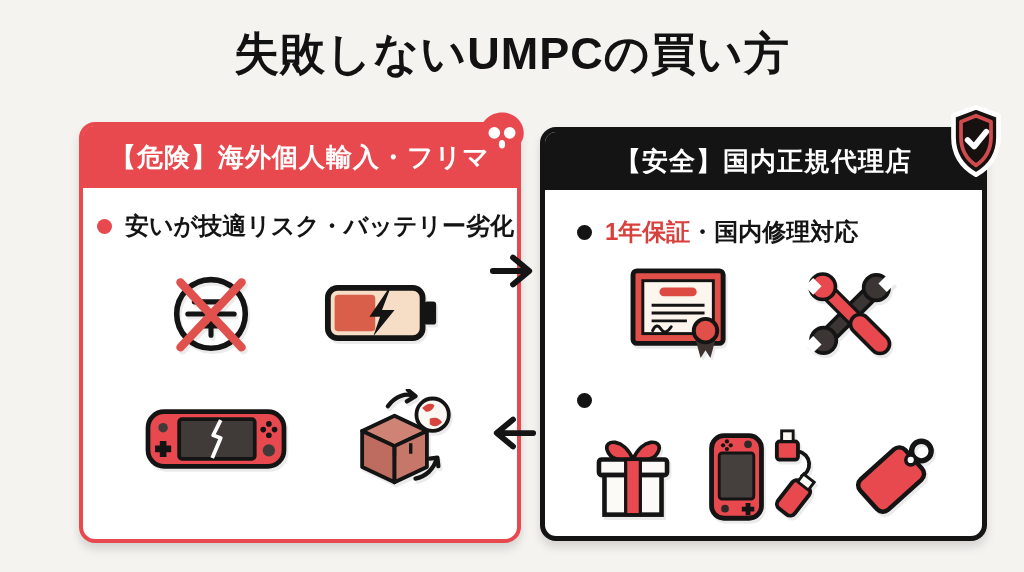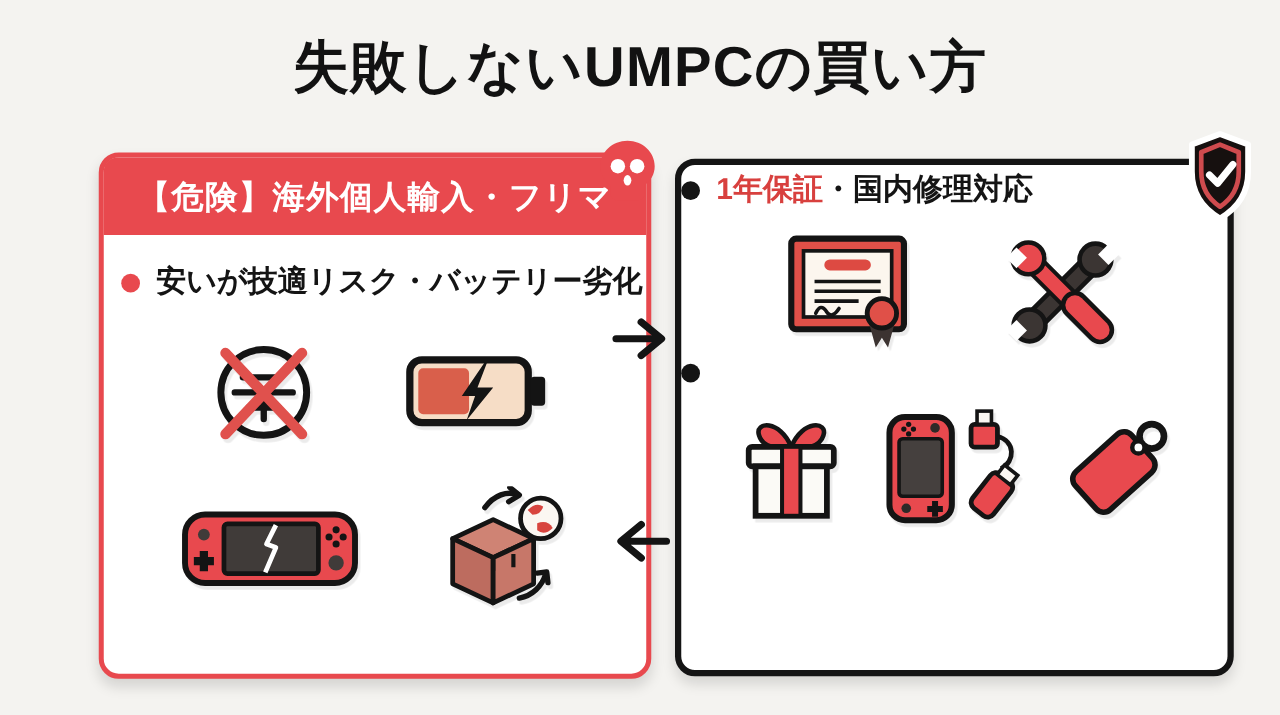--- a/index.html
+++ b/index.html
@@ -25,21 +25,21 @@
   .black-header{background:#141414;height:58px;}
   .badge{position:absolute;line-height:0;}
   .badge-skull{top:-18px;right:-14px;width:58px;height:58px;}
   .badge-shield{top:-30px;right:-24px;width:60px;height:78px;}
   .panel-body{display:flex;flex-direction:column;}
   .bullet-row{
     display:flex;align-items:center;gap:13px;
     font-size:24px;font-weight:800;color:#141414;white-space:nowrap;line-height:1.2;
   }
   .pl-left{padding-left:14px;margin-top:24px;}
-  .pl-right{margin-top:6px;}
+  .pl-right{padding-left:32px;margin-top:28px;}
   .dot{width:15px;height:15px;border-radius:50%;flex:0 0 auto;}
   .red-dot{background:#e8494e;}
   .black-dot{background:#141414;}
   .t-red{color:#d8403e;}
   .t-black{color:#141414;}
   .icon-row{display:flex;align-items:center;justify-content:center;}
   .row-l1{gap:62px;margin-top:22px;height:100px;}
   .row-l2{gap:48px;margin-top:26px;height:100px;}
   .row-r1{gap:64px;margin-top:16px;height:102px;}
   .row-r2{gap:26px;margin-top:18px;height:100px;}
@@ -128,20 +128,23 @@
       <path d="M4 20 H40 M25 6 L42 20 L25 34" stroke="#141414" stroke-width="6" fill="none" stroke-linecap="round" stroke-linejoin="round"></path>
     </svg>
   </span>
   <span class="arrow arrow-bottom">
     <svg width="46" height="40" viewBox="0 0 48 40">
       <path d="M44 20 H8 M23 6 L6 20 L23 34" stroke="#141414" stroke-width="6" fill="none" stroke-linecap="round" stroke-linejoin="round"></path>
     </svg>
   </span>
 
   <section class="panel panel-right">
+    <div class="panel-header black-header">
+      <span>【安全】国内正規代理店</span>
+    </div>
     <span class="badge badge-shield">
       <svg width="60" height="78" viewBox="0 0 64 80">
         <path d="M32 4 L56 13 V36 C56 55 46 68 32 76 C18 68 8 55 8 36 V13 Z" fill="#16100f" stroke="#fff" stroke-width="5" stroke-linejoin="round"></path>
         <path d="M32 13 L48 19.5 V36 C48 50 41 60 32 66 C23 60 16 50 16 36 V19.5 Z" fill="none" stroke="#cf4b4e" stroke-width="4" stroke-linejoin="round"></path>
         <path d="M23 39 L30 46 L43 30" stroke="#fff" stroke-width="6" fill="none" stroke-linecap="round" stroke-linejoin="round"></path>
       </svg>
     </span>
     <div class="panel-body">
       <div class="bullet-row pl-right">
         <span class="dot black-dot"></span>

